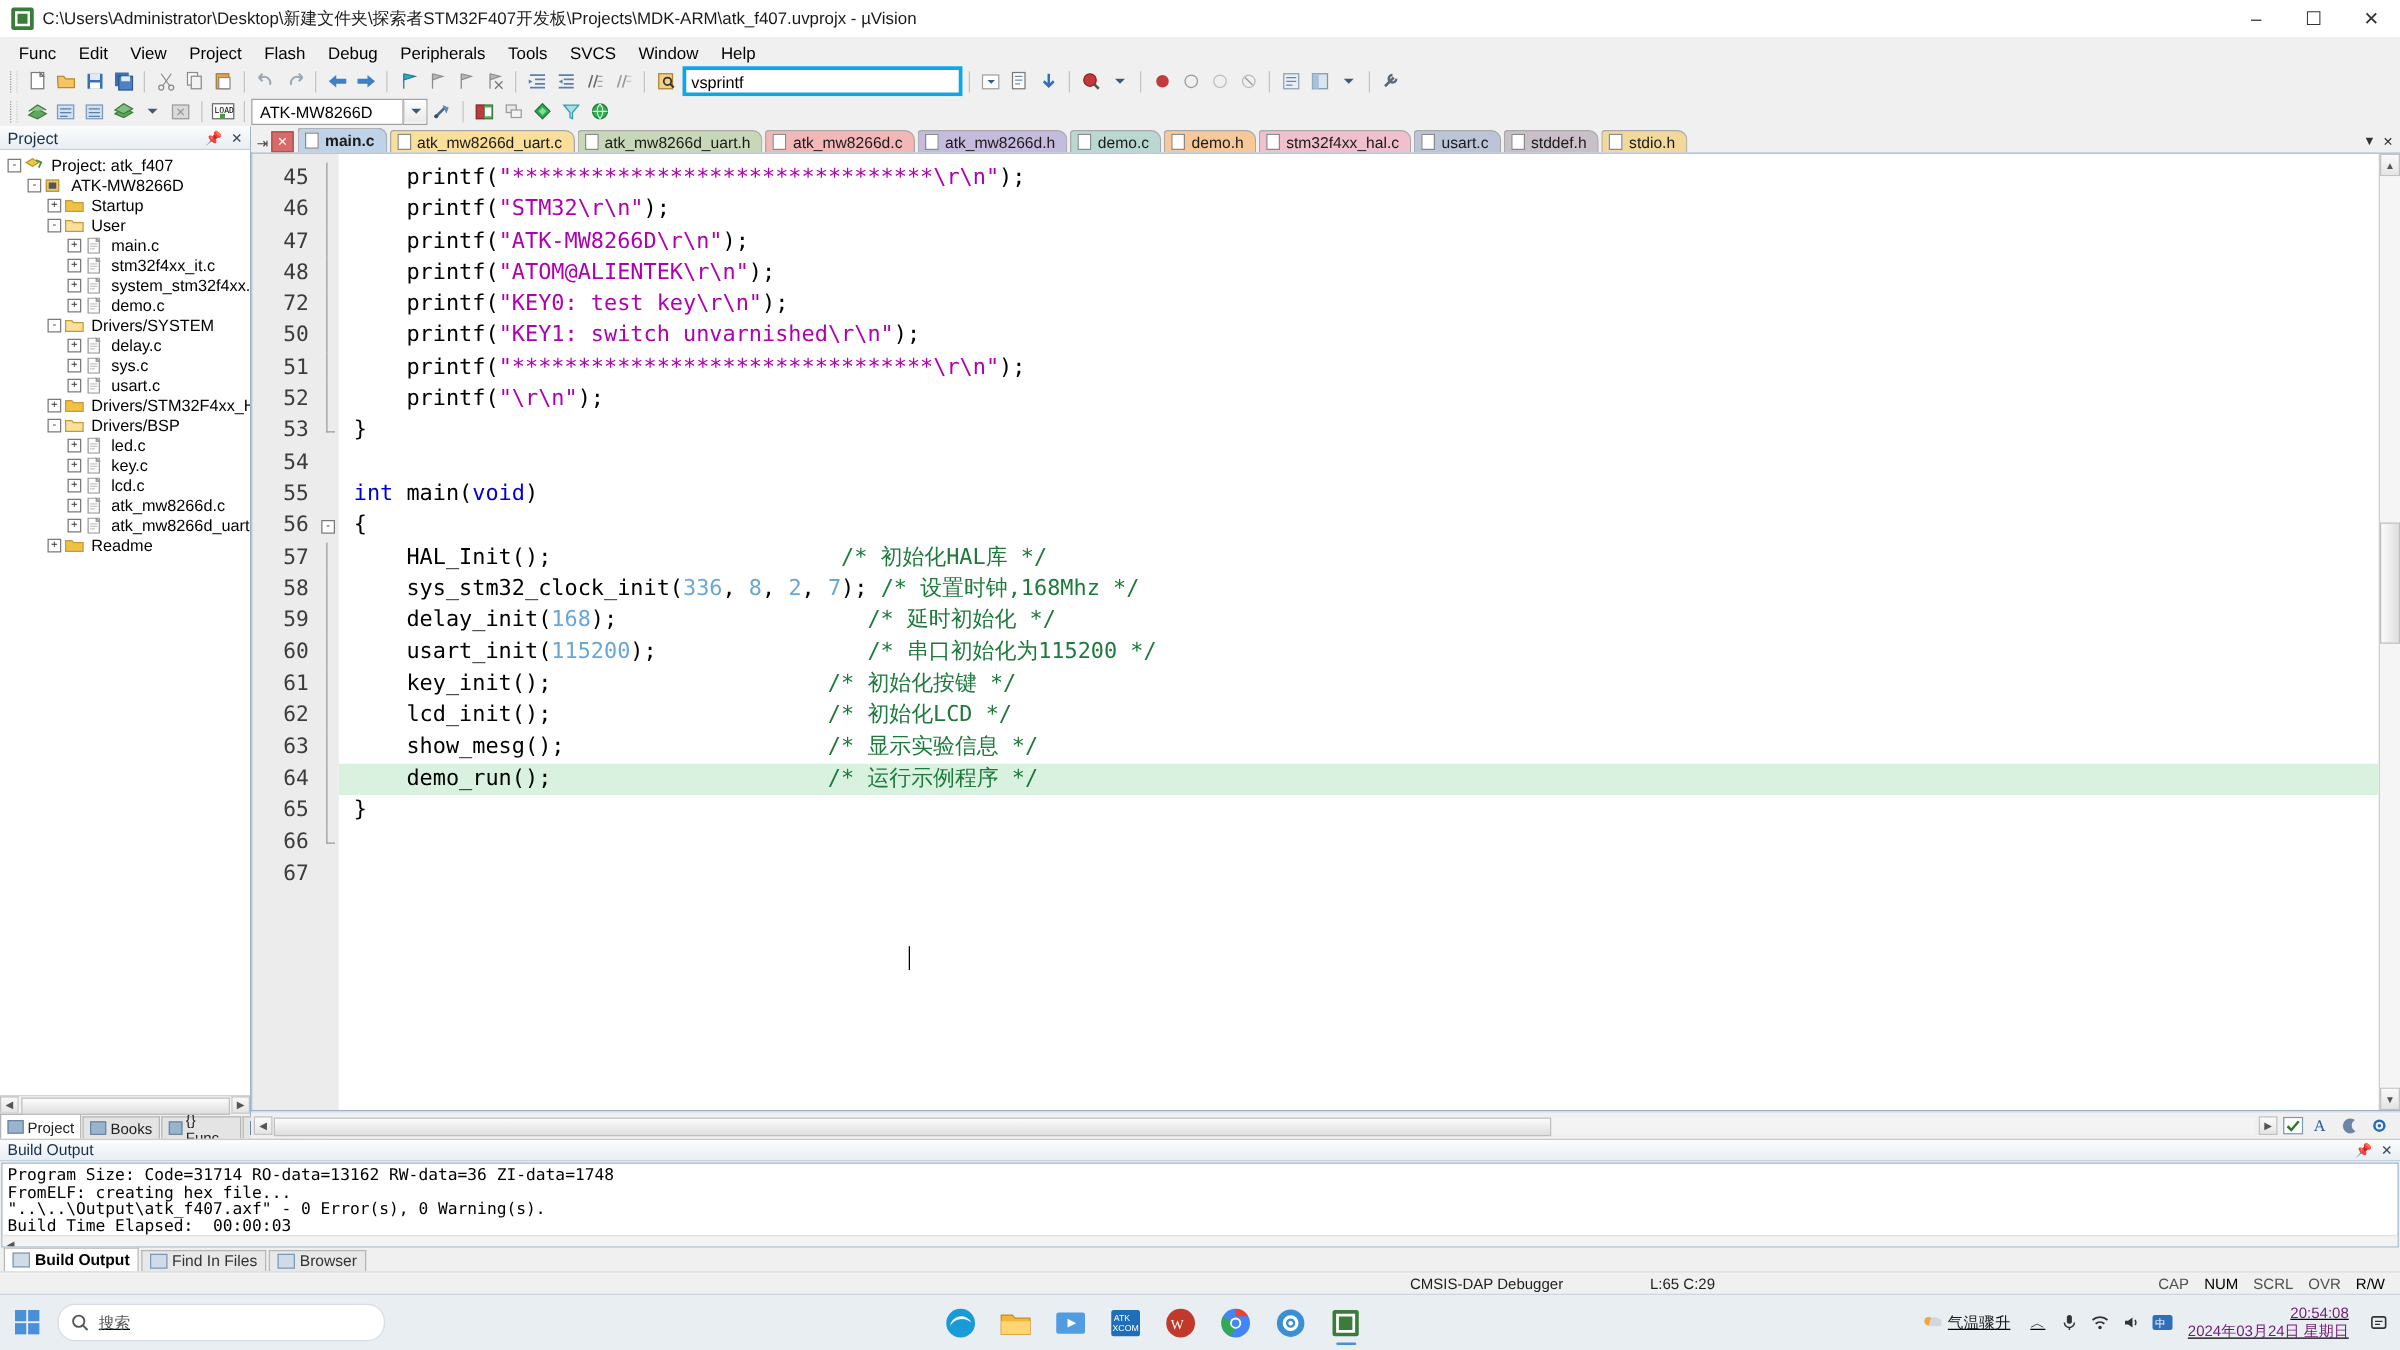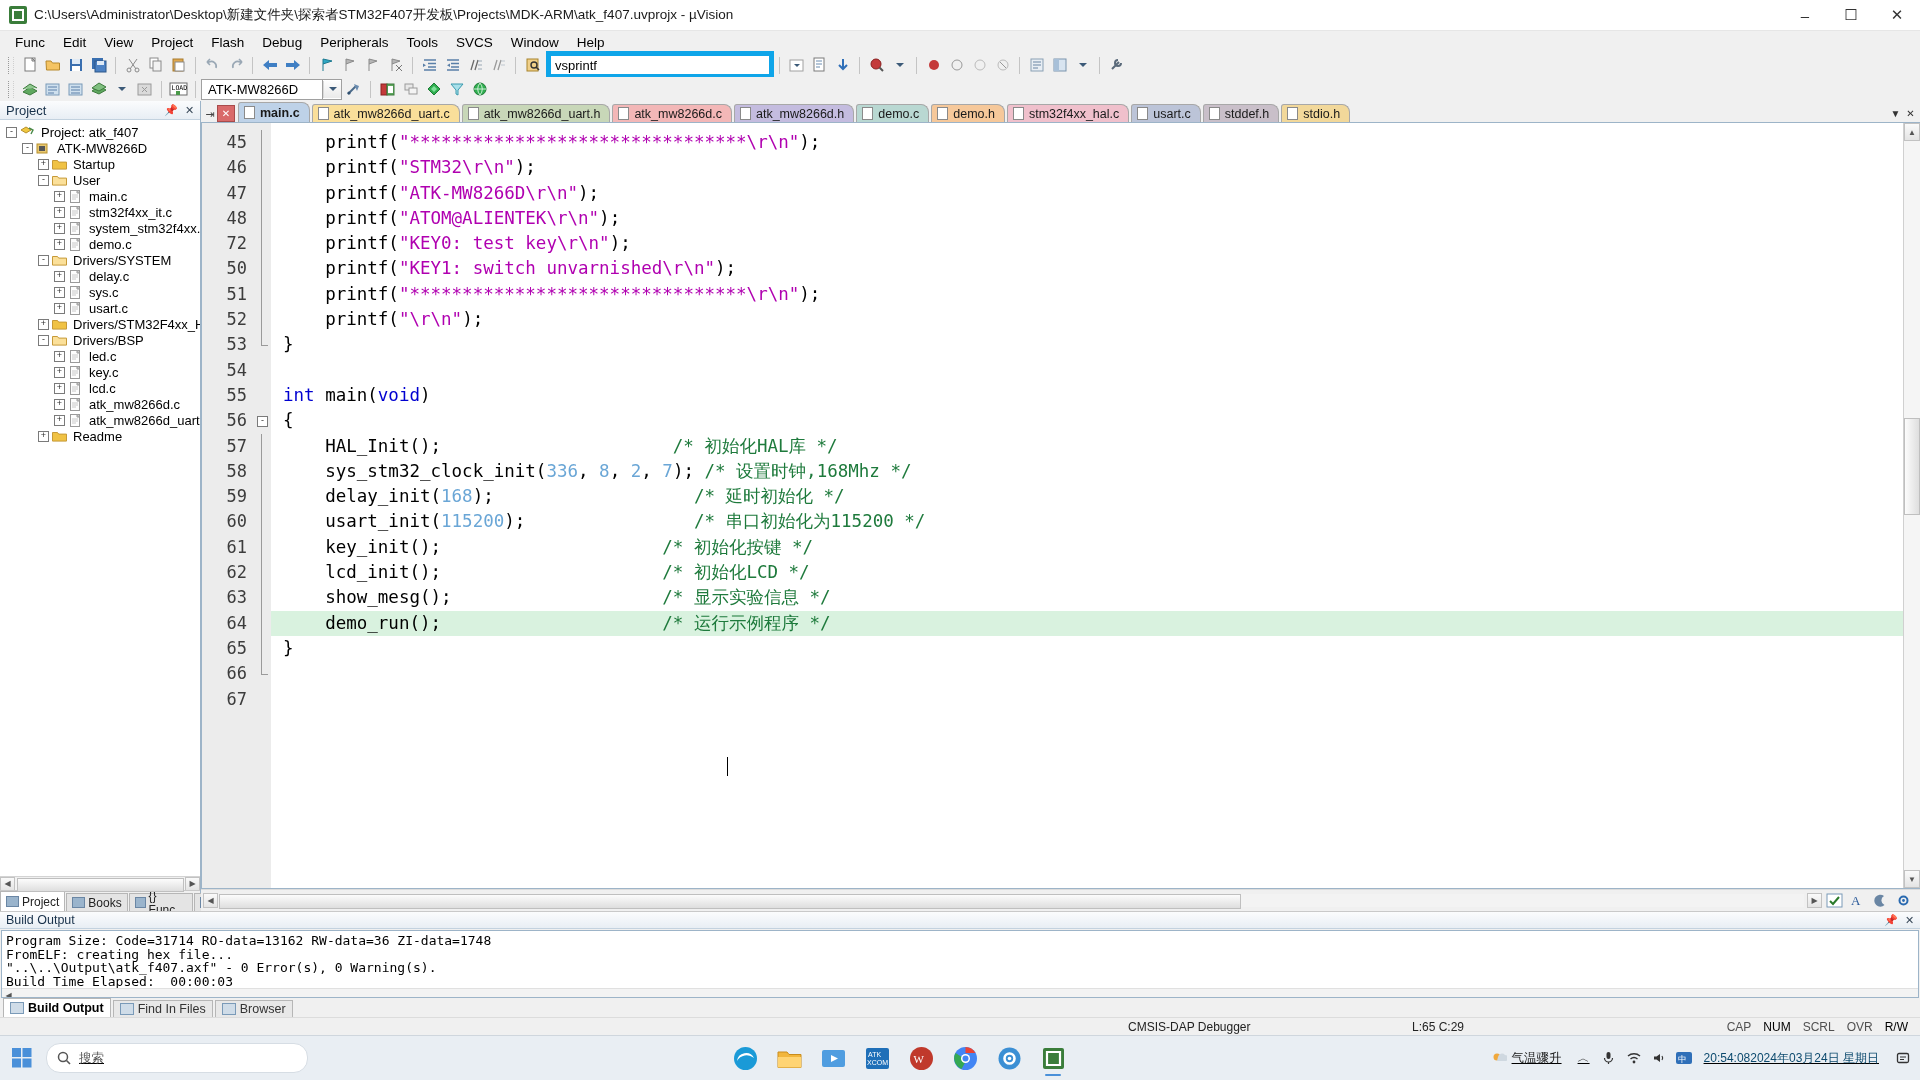--- a/index.html
+++ b/index.html
@@ -23,21 +23,21 @@
   
   .menubar{height:22px;background:#f0f0f0;display:flex;align-items:center;padding-left:6px;flex:none;}
   .menu-item{padding:2px 9px;font-size:13.5px;color:#000;white-space:nowrap;}
 
   
   .toolbar{height:24px;background:#f0f0f0;display:flex;align-items:center;padding-left:4px;flex:none;}
   .grip{width:4px;height:17px;margin:0 4px;border-left:1px dotted #9a9a9a;border-right:1px dotted #cfcfcf;flex:none;}
   .sep{width:1px;height:17px;background:#c4c4c4;margin:0 5px;flex:none;}
   .ticon{width:21px;height:21px;margin:0 1px;display:flex;align-items:center;justify-content:center;position:relative;flex:none;}
   .ticon svg{display:block;}
-  .tfield{height:18px;border:5px solid #0ea5e9;background:#fff;display:flex;align-items:center;flex:none;}
+  .tfield{height:18px;border:3px solid #0ea5e9;background:#fff;display:flex;align-items:center;flex:none;}
   .tfield input{border:0;outline:0;height:16px;font-family:"Liberation Sans",sans-serif;font-size:13px;padding-left:4px;background:transparent;}
   .tcombo{height:19px;border:1px solid #a0a0a0;background:#fff;display:flex;align-items:center;flex:none;}
   .tcombo .txt{padding:0 6px;font-size:13px;white-space:nowrap;}
   .tcombo .arrow{width:16px;height:17px;display:flex;align-items:center;justify-content:center;border-left:1px solid #d8d8d8;background:linear-gradient(#fdfdfd,#eaeaea);}
   .caret{width:0;height:0;border-left:4px solid transparent;border-right:4px solid transparent;border-top:4px solid #3c5a78;}
 
   
   .main{flex:1;display:flex;min-height:0;background:#f0f0f0;}
 
   
@@ -117,21 +117,21 @@
   
   .taskbar{height:44px;background:#e9eef3;display:flex;align-items:center;flex:none;border-top:1px solid #cfd6dd;text-decoration:underline;}
   .tb-start{width:44px;height:44px;display:flex;align-items:center;justify-content:center;}
   .tb-search{width:250px;height:28px;background:#fff;border-radius:14px;display:flex;align-items:center;padding-left:10px;margin-left:2px;border:1px solid #d6dde4;}
   .tb-search .txt{font-size:12.5px;color:#555;margin-left:8px;}
   .tb-apps{flex:1;display:flex;align-items:center;justify-content:center;gap:4px;}
   .tapp{width:40px;height:40px;display:flex;align-items:center;justify-content:center;border-radius:4px;position:relative;}
   .tapp.active:after{content:"";position:absolute;bottom:2px;left:12px;width:16px;height:2px;background:#4a90d9;border-radius:1px;}
   .tray{display:flex;align-items:center;padding-right:6px;gap:3px;}
   .tray .ti{width:22px;height:26px;display:flex;align-items:center;justify-content:center;font-size:12px;color:#333;}
-  .clock{display:flex;flex-direction:row;align-items:flex-end;justify-content:center;font-size:12px;line-height:15px;color:#0c4a6e;padding:0 10px 0 6px;}
+  .clock{display:flex;flex-direction:column;align-items:flex-end;justify-content:center;font-size:12px;line-height:15px;color:#701a75;padding:0 10px 0 6px;}
   .weather{display:flex;align-items:center;gap:5px;font-size:12.5px;color:#1a1a1a;padding-right:8px;}
 </style>
 </head>
 <body>
 
 <div class="app">
 
   <div class="titlebar">
     <div class="tb-icon"></div>
     <div class="tb-title">C:\Users\Administrator\Desktop\新建文件夹\探索者STM32F407开发板\Projects\MDK-ARM\atk_f407.uvprojx - µVision</div>
@@ -905,21 +905,21 @@
           <span>Browser</span>
         </div>
       </div>
   </div>
 
   <div class="status">
     <div class="st-seg" style="width:1390px;">
       <span style="margin-left:1380px;white-space:nowrap;"></span>
     </div>
     <div class="st-seg" style="position:absolute;left:1120px;">CMSIS-DAP Debugger</div>
-    <div class="st-seg" style="position:absolute;left:1404px;">L:65 C:29</div>
+    <div class="st-seg" style="position:absolute;left:1312px;">L:65 C:29</div>
     <div class="st-flex"></div>
     <div class="st-key">CAP</div>
     <div class="st-key on">NUM</div>
     <div class="st-key">SCRL</div>
     <div class="st-key">OVR</div>
     <div class="st-key on" style="padding-right:12px;">R/W</div>
   </div>
 
   <div class="taskbar">
     <div class="tb-start">

